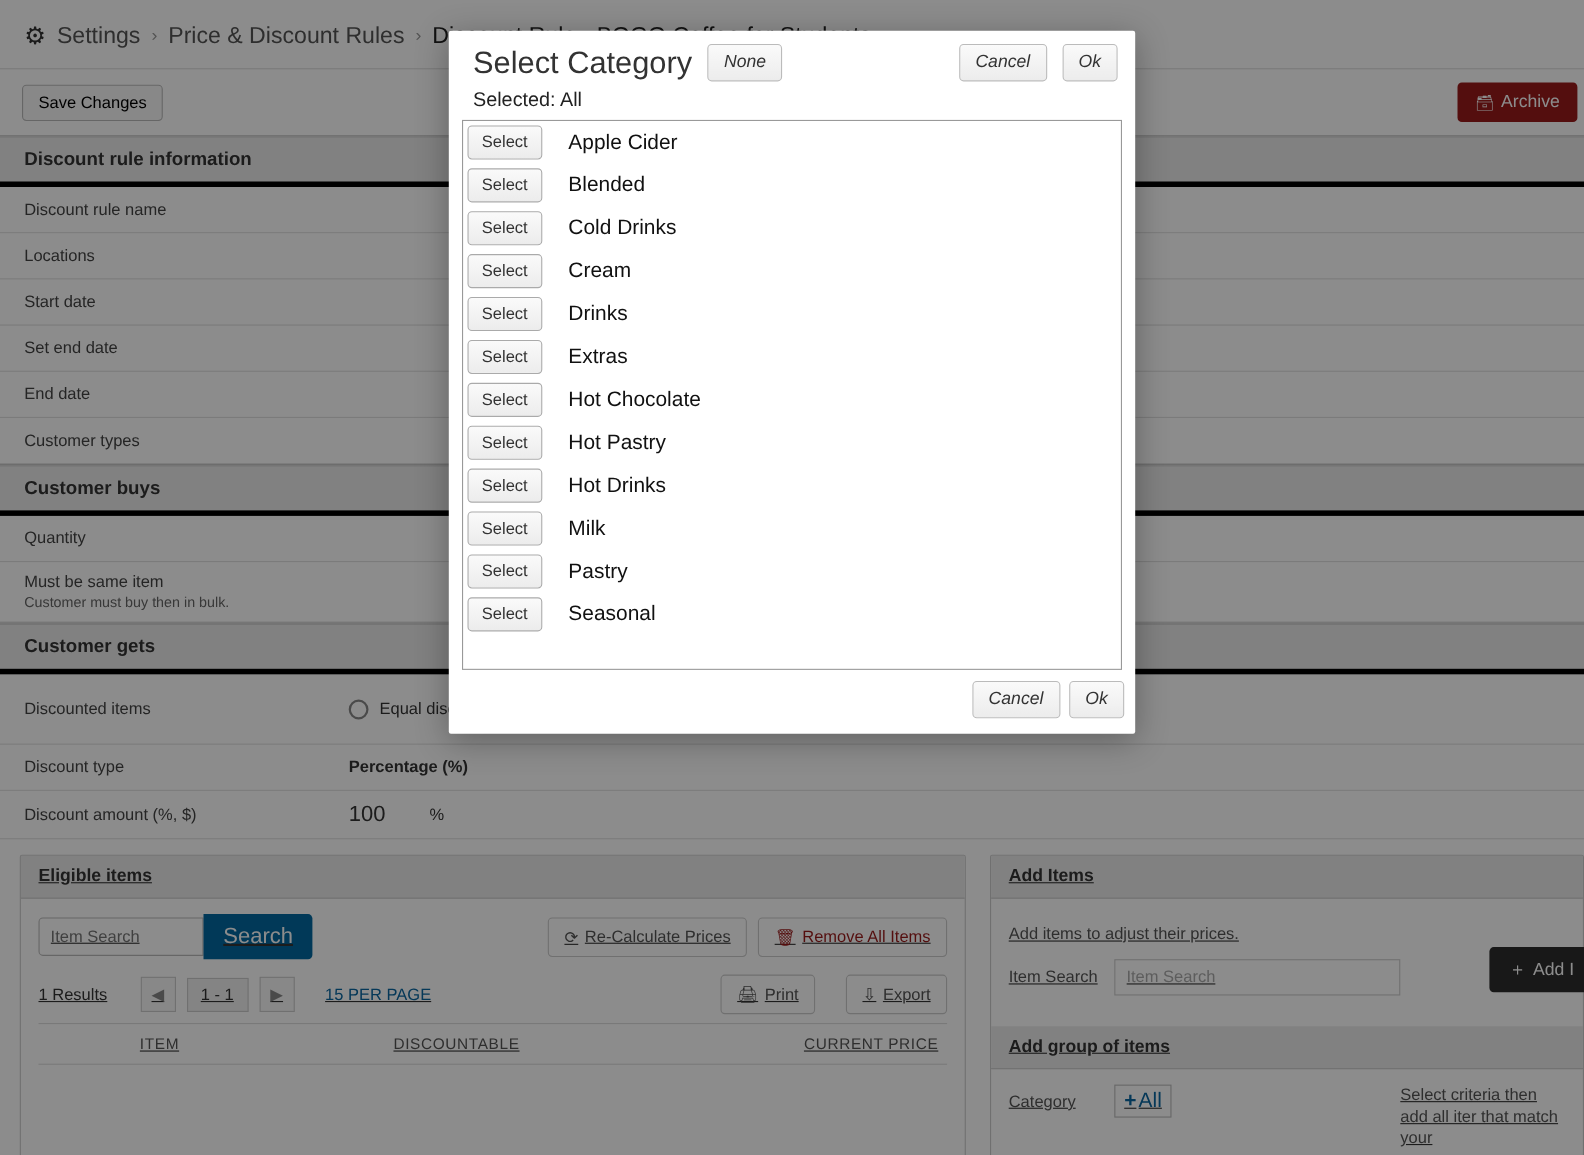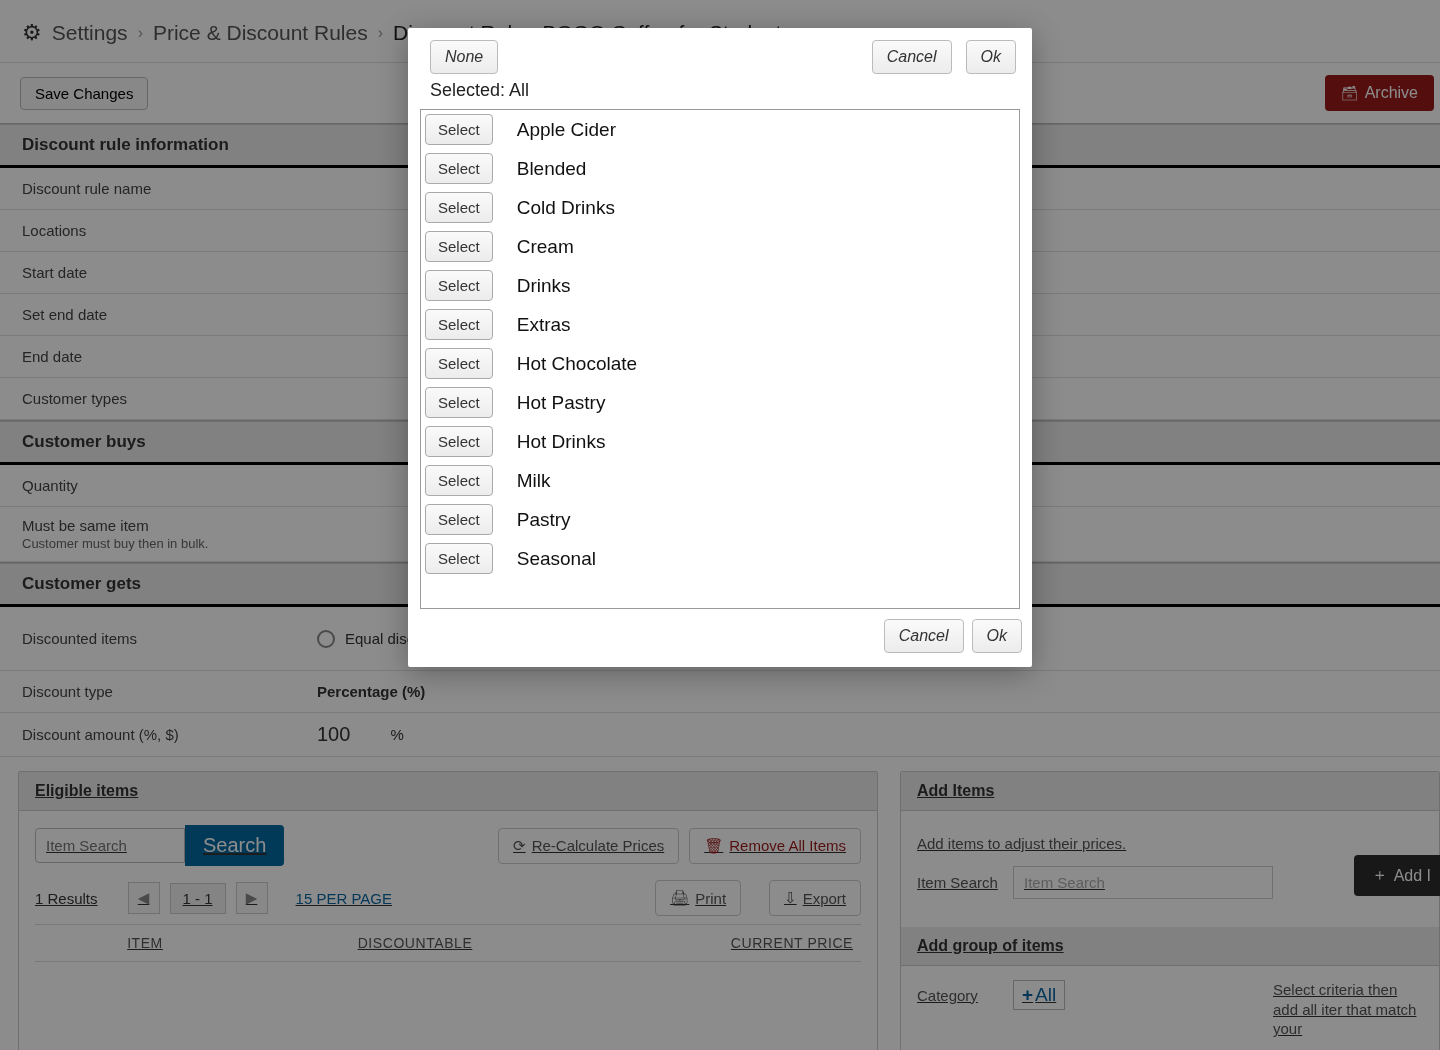--- a/index.html
+++ b/index.html
@@ -13,21 +13,21 @@
 .breadcrumb .current { color: #222; font-weight: 500; }
 
 
 .top-actions { display: flex; align-items: center; padding: 12px 0 12px 20px; gap: 12px; }
 .btn { border: 1px solid #bbb; background: #f7f7f7; padding: 7px 14px; border-radius: 4px; cursor: pointer; font-size: 15px; }
 .btn-archive { background: #9a1b1b; color: #fff; border: none; padding: 9px 16px; border-radius: 4px; font-size: 16px; display: inline-flex; align-items: center; gap: 6px; margin-left: auto; margin-right: 6px; }
 .btn-archive .ic { font-size: 14px; }
 
 
 .section { border-top: 1px solid #bbb; }
-.section-header { background: #ececec; border-bottom: 3px solid #000000; border-top: 1px solid #ccc; padding: 10px 22px; font-size: 17px; font-weight: 600; color: #333; }
+.section-header { background: #ececec; border-bottom: 5px solid #000000; border-top: 1px solid #ccc; padding: 10px 22px; font-size: 17px; font-weight: 600; color: #333; }
 .form-row { display: flex; align-items: center; border-bottom: 1px solid #e0e0e0; min-height: 42px; }
 .form-row .label { width: 295px; padding: 10px 22px; color: #444; }
 .form-row .value { padding: 10px 22px; color: #333; }
 .form-row .sub { font-size: 13px; color: #666; display: block; margin-top: 2px; }
 .form-row .radio-row { display: flex; align-items: center; gap: 10px; }
 .radio-circle { width: 18px; height: 18px; border: 2px solid #888; border-radius: 50%; display: inline-block; }
 .percent-row { display: flex; align-items: center; }
 .percent-row .num { margin-right: 40px; font-size: 20px; }
 
 
@@ -227,20 +227,21 @@
         </div>
       </div>
       <div class="select-crit" style="width:150px;">Select criteria then add all iter that match your</div>
     </div>
   </div>
 </div>
 
 <div class="overlay">
   <div class="modal">
     <div class="modal-head">
+      <div class="modal-title">Select Category</div>
       <button class="mbtn">None</button>
       <div class="spacer"></div>
       <button class="mbtn">Cancel</button>
       <button class="mbtn">Ok</button>
     </div>
     <div class="sel-line">Selected: All</div>
     <div class="cat-list" id="cat-list">
         <div class="cat-row">
           <button class="sel">Select</button>
           <span class="name">Apple Cider</span>

